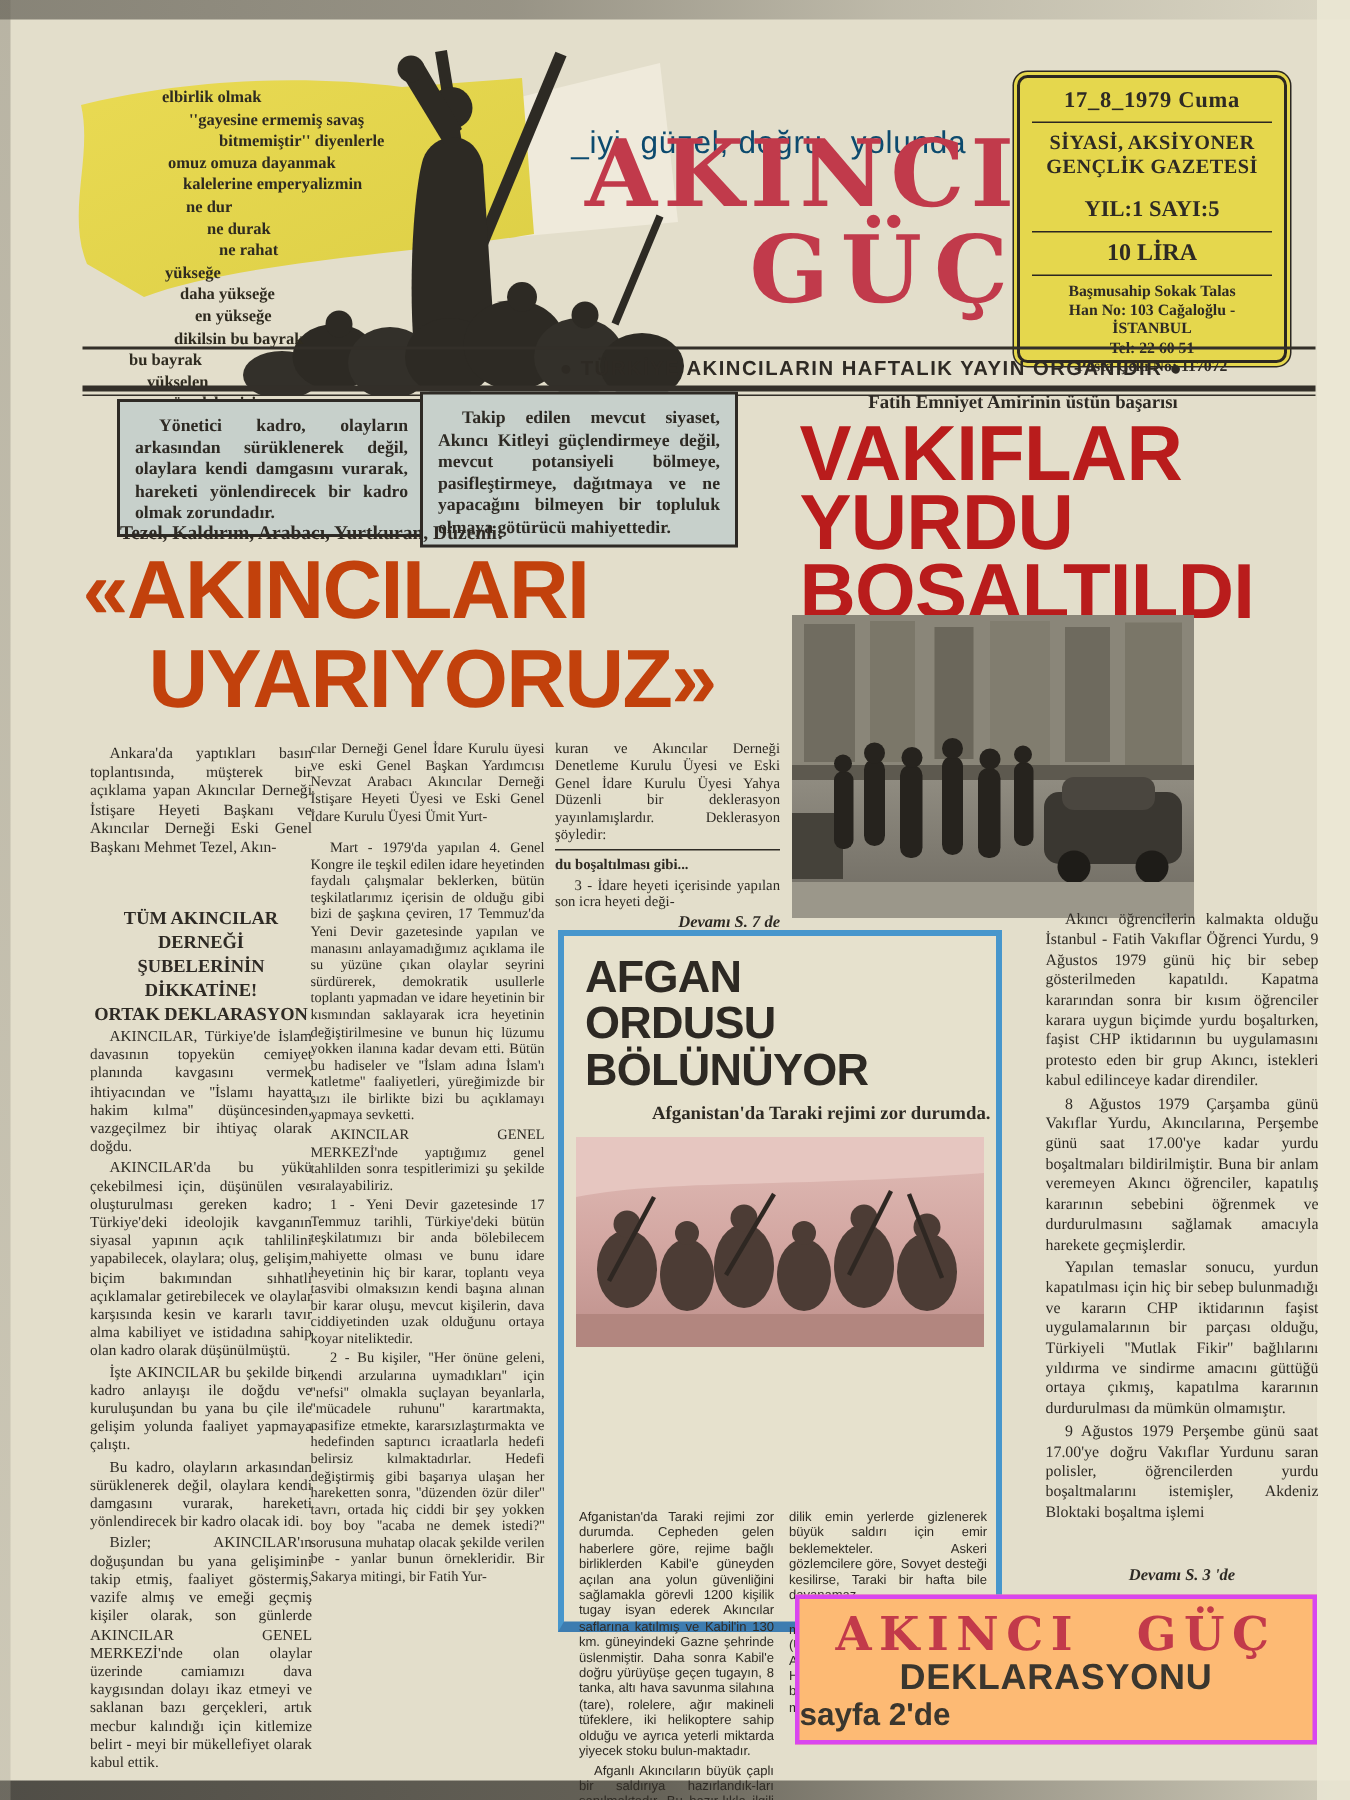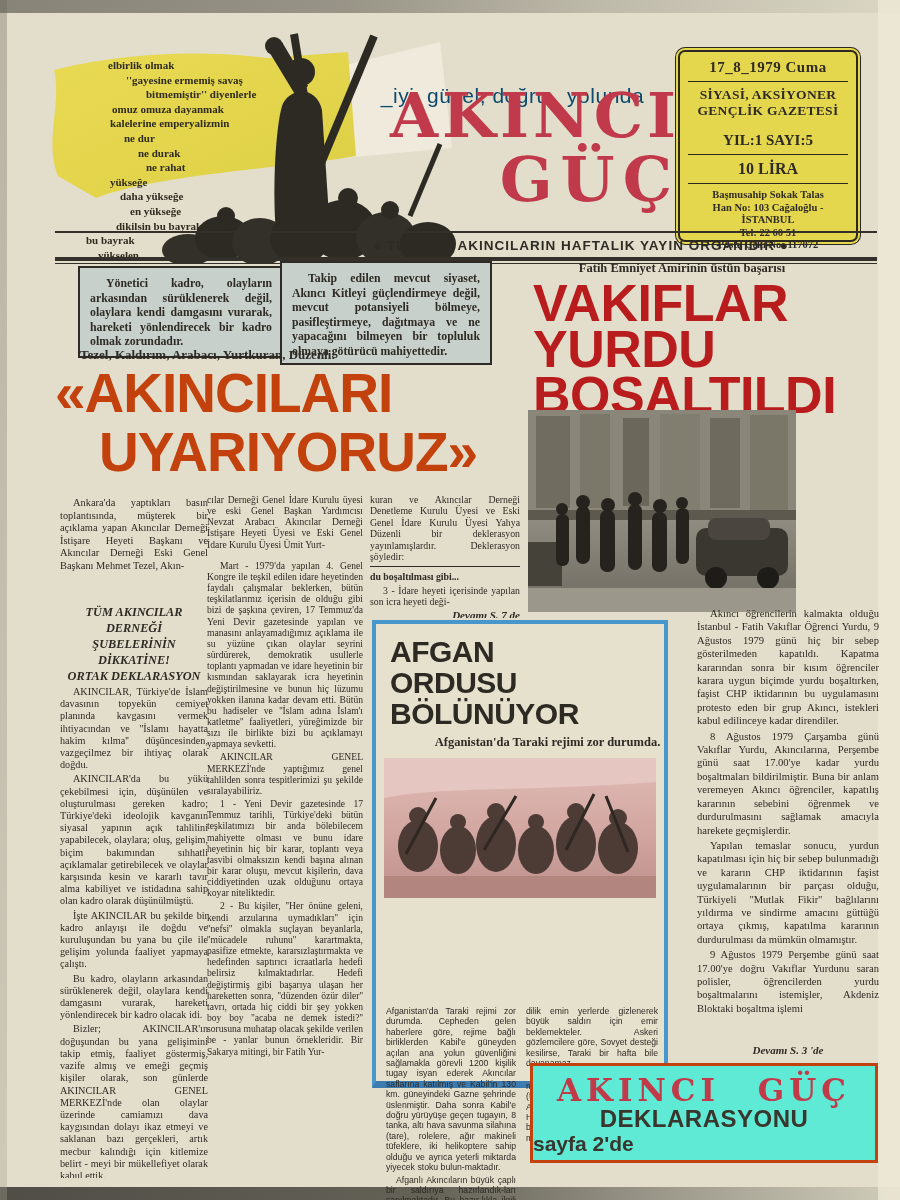--- a/index.html
+++ b/index.html
@@ -14,21 +14,21 @@
   
   .scan-top{left:0;top:0;width:900px;height:13px;background:linear-gradient(90deg,#56534a,#6f6b60 38%,#aaa697 66%,#d6d2c0 100%);opacity:.65;}
   .scan-bottom{left:0;top:1187px;width:900px;height:13px;background:linear-gradient(90deg,#2b2925,#45423a 48%,#8e8a7d 75%,#cdc9b7);opacity:.8;}
   .scan-left{left:0;top:0;width:7px;height:1200px;background:linear-gradient(180deg,#6a665b,#a5a192);opacity:.35;}
   .scan-right{left:878px;top:0;width:22px;height:1200px;background:#ece8d6;opacity:.8;}
 
   
   .poem{font-size:11px;font-weight:bold;line-height:14.6px;color:#2f2b20;}
   .poem div:nth-child(1){margin-left:46px}.poem div:nth-child(2){margin-left:64px}
   .poem div:nth-child(3){margin-left:84px}.poem div:nth-child(4){margin-left:50px}
-  .poem div:nth-child(5){margin-left:48px}.poem div:nth-child(6){margin-left:62px}
+  .poem div:nth-child(5){margin-left:60px}.poem div:nth-child(6){margin-left:62px}
   .poem div:nth-child(7){margin-left:76px}.poem div:nth-child(8){margin-left:84px}
   .poem div:nth-child(9){margin-left:48px}.poem div:nth-child(10){margin-left:58px}
   .poem div:nth-child(11){margin-left:68px}.poem div:nth-child(12){margin-left:54px}
   .poem div:nth-child(13){margin-left:24px}.poem div:nth-child(14){margin-left:36px}
   .poem div:nth-child(15){margin-left:44px}
 
   .tagline{font-size:21px;font-weight:normal;letter-spacing:.5px;color:#0c4a6e;}
   .main-title{font-size:62px;line-height:64px;font-weight:bold;color:#c13a4b;
               font-family:"DejaVu Serif",serif;letter-spacing:4px;text-align:right;}
   .infobox{background:#e5d74d;border:2px solid #2b2721;border-radius:7px;box-shadow:0 0 0 2px #e5d74d,0 0 0 3px #2b2721;
@@ -72,21 +72,21 @@
   
   .afgan-box{border:4px solid #4796cc;border-bottom:7px solid #3d7cb0;background:#e6e1cd;box-sizing:border-box;}
   .afgan-head{font-family:"Liberation Sans",sans-serif;font-weight:bold;font-size:30px;line-height:31px;
               letter-spacing:-.5px;color:#2d2923;}
   .afgan-sub{font-size:12.5px;font-weight:bold;text-align:center;padding-left:55px;}
   .afgan-col{font-family:"Liberation Sans",sans-serif;font-size:8.7px;line-height:10.4px;text-align:justify;}
   .afgan-col p{margin:0 0 2px 0;text-indent:10px;}
   .afgan-col p.noind{text-indent:0;}
 
   
-  .bottom-box{background:#5eead4;border:3px solid #c2410c;box-sizing:border-box;text-align:center;padding-top:8px;}
+  .bottom-box{background:#fdba74;border:3px solid #d946ef;box-sizing:border-box;text-align:center;padding-top:8px;}
   .bb-title{font-family:"DejaVu Serif",serif;font-weight:bold;font-size:31px;color:#c23a4a;letter-spacing:5px;word-spacing:22px;line-height:32px;}
   .bb-l2{font-family:"Liberation Sans",sans-serif;font-weight:bold;font-size:24px;color:#3a362e;letter-spacing:.5px;line-height:26px;}
   .bb-l3{font-family:"Liberation Sans",sans-serif;font-weight:bold;font-size:21px;color:#3a362e;text-align:left;padding-right:68px;}
 </style>
 </head>
 <body>
 
 <div id="page">
 
   <div class="abs scan-top"></div>
@@ -237,21 +237,21 @@
   <div class="abs byline" style="left:80px;top:347px;width:400px;">Tezel, Kaldırım, Arabacı, Yurtkuran, Düzenli:</div>
 
   <div class="abs big-head" style="left:55px;top:364px;width:470px;">
     <div>«AKINCILARI</div>
     <div class="l2">UYARIYORUZ»</div>
   </div>
 
   <div class="abs c-intro body-col just ov" style="left:60px;top:497px;width:148px;height:100px;">
     <p>Ankara'da yaptıkları basın toplantısında, müşterek bir açıklama yapan Akıncılar Derneği İstişare Heyeti Başkanı ve Akıncılar Derneği Eski Genel Başkanı Mehmet Tezel, Akın-</p>
   </div>
-  <div class="abs subhead" style="left:58px;top:604px;width:152px;font-style:italic;">
+  <div class="abs subhead" style="left:58px;top:604px;width:152px;">
     <div>TÜM AKINCILAR DERNEĞİ</div>
     <div>ŞUBELERİNİN DİKKATİNE!</div>
     <div>ORTAK DEKLARASYON</div>
   </div>
   <div class="abs c1 body-col just ov" style="left:60px;top:686px;width:148px;height:492px;">
     <p>AKINCILAR, Türkiye'de İslam davasının topyekün cemiyet planında kavgasını vermek ihtiyacından ve ''İslamı hayatta hakim kılma'' düşüncesinden, vazgeçilmez bir ihtiyaç olarak doğdu.</p>
     <p>AKINCILAR'da bu yükü çekebilmesi için, düşünülen ve oluşturulması gereken kadro; Türkiye'deki ideolojik kavganın siyasal yapının açık tahlilini yapabilecek, olaylara; oluş, gelişim, biçim bakımından sıhhatli açıklamalar getirebilecek ve olaylar karşısında kesin ve kararlı tavır alma kabiliyet ve istidadına sahip olan kadro olarak düşünülmüştü.</p>
     <p>İşte AKINCILAR bu şekilde bir kadro anlayışı ile doğdu ve kuruluşundan bu yana bu çile ile gelişim yolunda faaliyet yapmaya çalıştı.</p>
     <p>Bu kadro, olayların arkasından sürüklenerek değil, olaylara kendi damgasını vurarak, hareketi yönlendirecek bir kadro olacak idi.</p>
     <p>Bizler; AKINCILAR'ın doğuşundan bu yana gelişimini takip etmiş, faaliyet göstermiş, vazife almış ve emeği geçmiş kişiler olarak, son günlerde AKINCILAR GENEL MERKEZİ'nde olan olaylar üzerinde camiamızı dava kaygısından dolayı ikaz etmeyi ve saklanan bazı gerçekleri, artık mecbur kalındığı için kitlemize belirt - meyi bir mükellefiyet olarak kabul ettik.</p>

